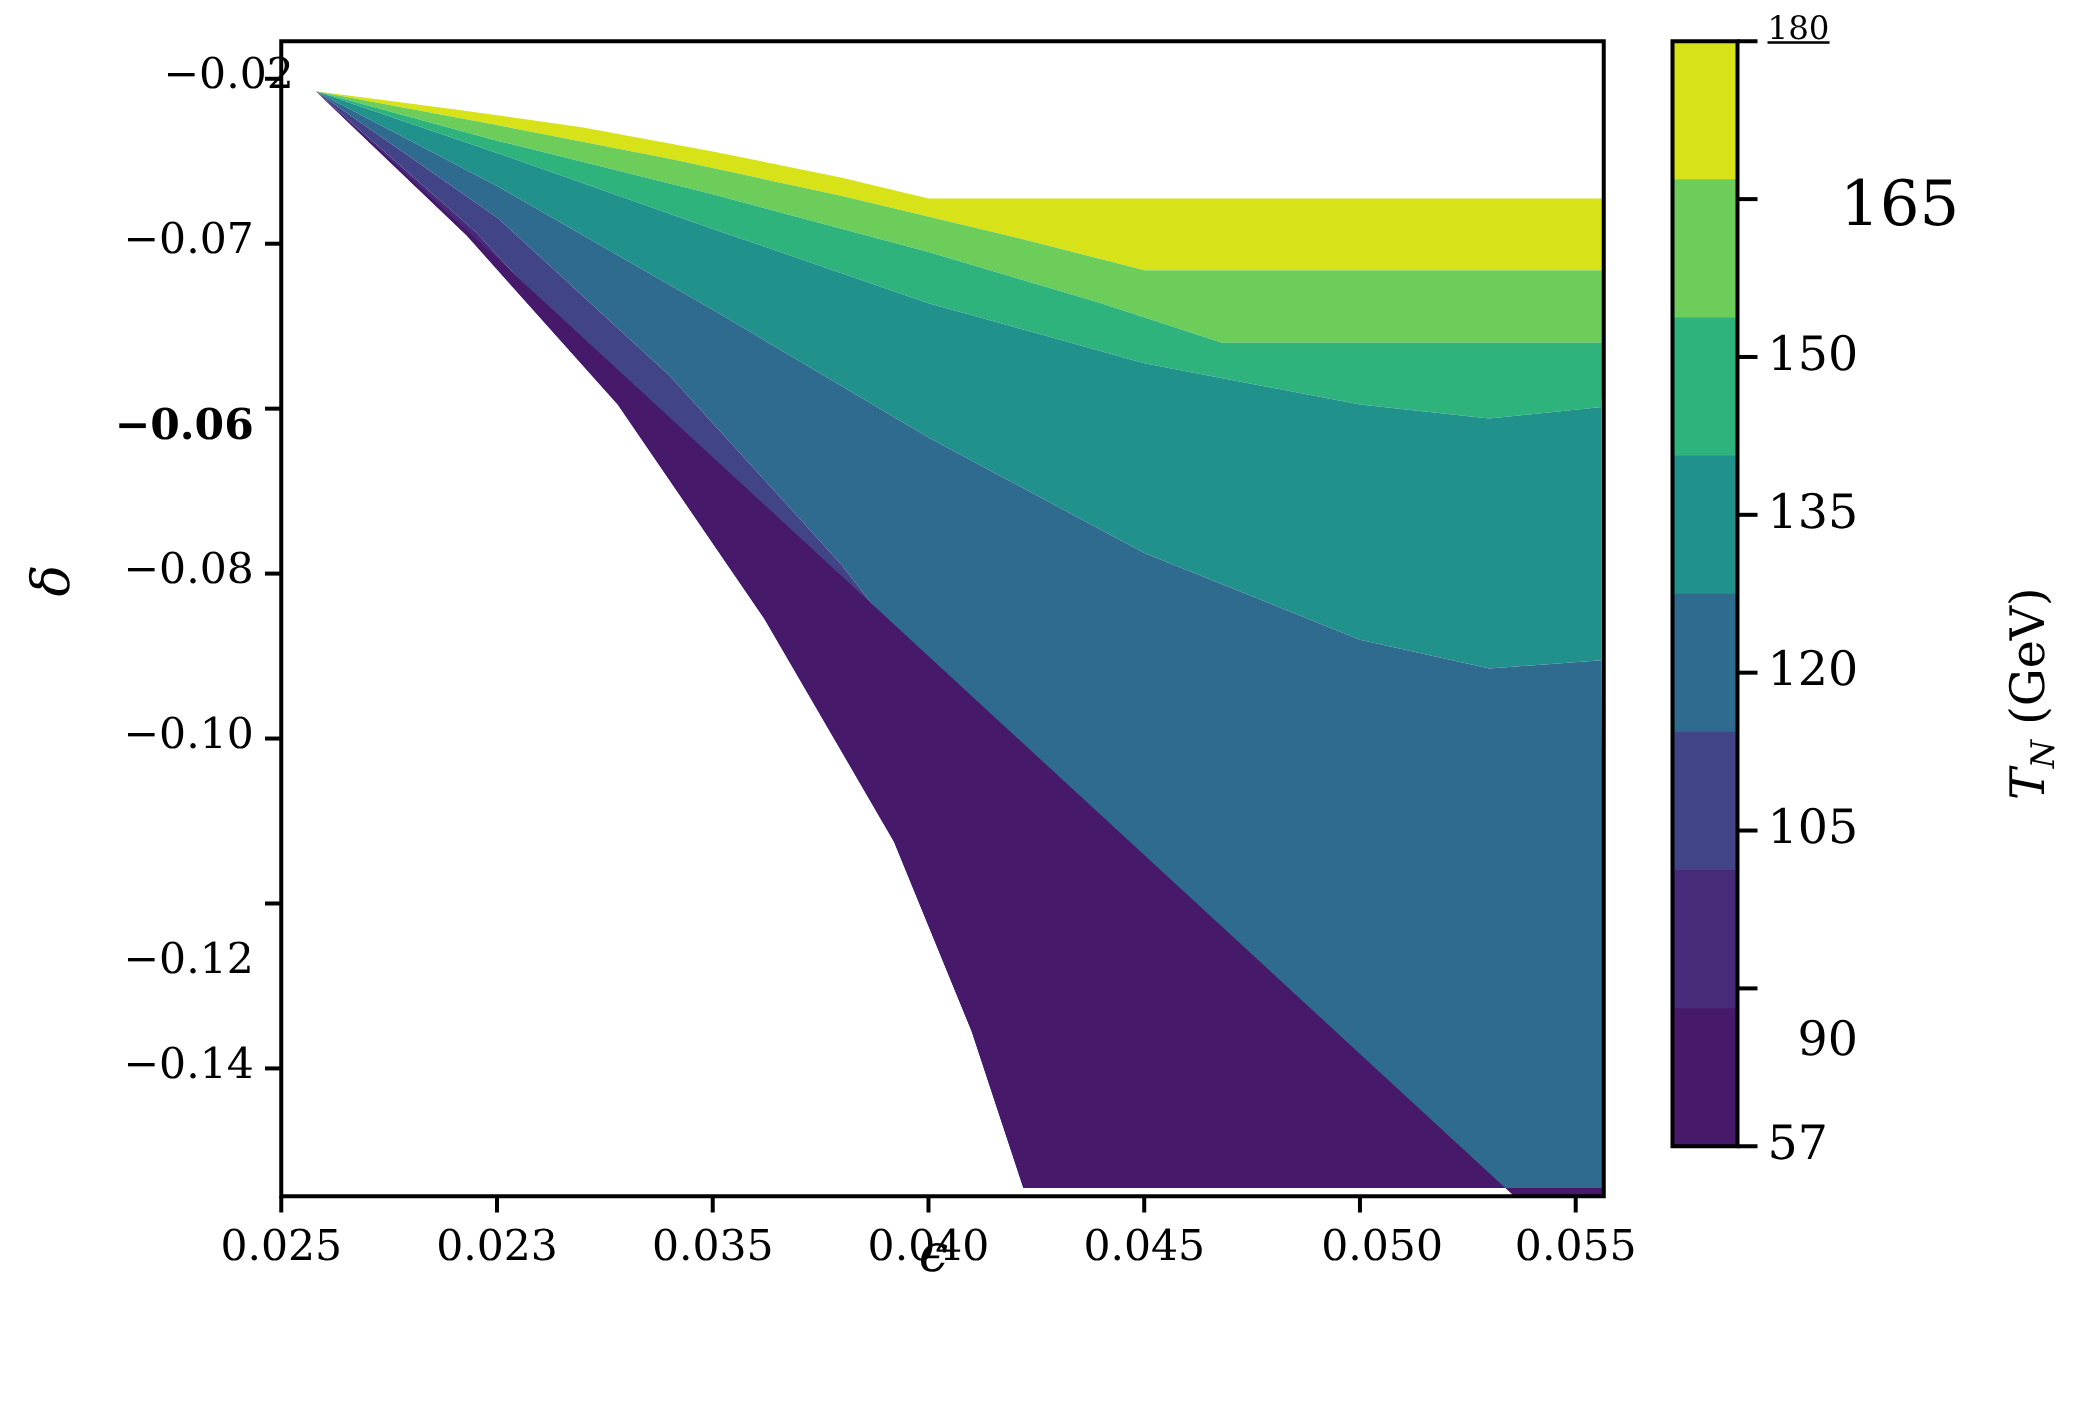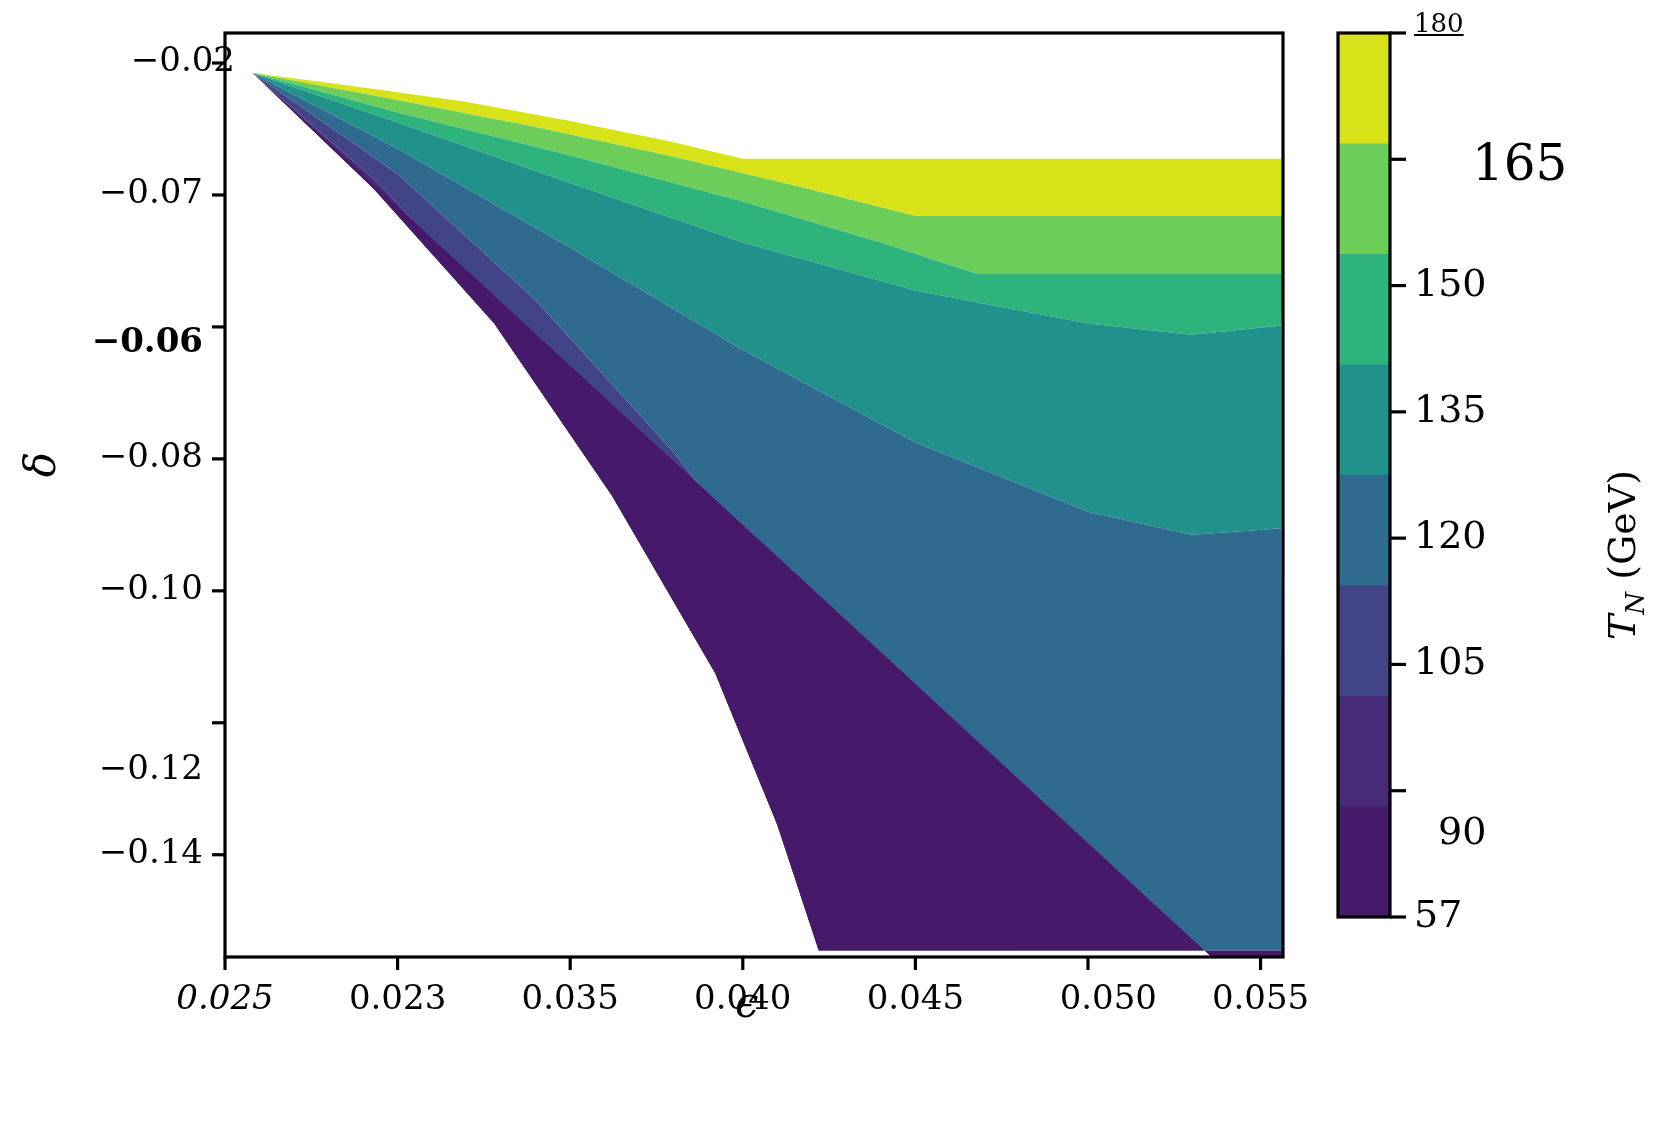--- a/index.html
+++ b/index.html
@@ -70,26 +70,26 @@
         <line x1="1390" y1="285.57142857142856" x2="1406" y2="285.57142857142856" stroke="#000" stroke-width="3.2"></line>
         <line x1="1390" y1="411.85714285714283" x2="1406" y2="411.85714285714283" stroke="#000" stroke-width="3.2"></line>
         <line x1="1390" y1="538.1428571428571" x2="1406" y2="538.1428571428571" stroke="#000" stroke-width="3.2"></line>
         <line x1="1390" y1="664.4285714285714" x2="1406" y2="664.4285714285714" stroke="#000" stroke-width="3.2"></line>
         <line x1="1390" y1="790.7142857142857" x2="1406" y2="790.7142857142857" stroke="#000" stroke-width="3.2"></line>
         <line x1="1390" y1="917" x2="1406" y2="917" stroke="#000" stroke-width="3.2"></line>
       </g>
   </svg>
 
   <div id="xticklabels">
-      <div class="tick-txt" style="left: 153px; top: 977px; width: 144px; text-align: center; font-style: italic;">0.025</div>
+      <div class="tick-txt" style="left: 153px; top: 977px; width: 144px; text-align: center;">0.025</div>
       <div class="tick-txt" style="left: 325.594px; top: 977px; width: 144px; text-align: center;">0.023</div>
       <div class="tick-txt" style="left: 498.188px; top: 977px; width: 144px; text-align: center;">0.035</div>
       <div class="tick-txt" style="left: 670.781px; top: 977px; width: 144px; text-align: center;">0.040</div>
       <div class="tick-txt" style="left: 843.375px; top: 977px; width: 144px; text-align: center;">0.045</div>
-      <div class="tick-txt" style="left: 1013px; top: 977px; width: 144px; text-align: right;">0.050</div>
+      <div class="tick-txt" style="left: 1057px; top: 977px; width: 144px; text-align: left;">0.050</div>
       <div class="tick-txt" style="left: 1188.56px; top: 977px; width: 144px; text-align: center;">0.055</div>
     </div>
   <div id="yticklabels">
       <div class="tick-txt ytick" style="left: 0px; top: 39.0193px; width: 203px; padding-left: 32px;">−0.02</div>
       <div class="tick-txt ytick" style="left: 0px; top: 170.972px; width: 203px;">−0.07</div>
       <div class="tick-txt ytick" style="left: 0px; top: 320px; width: 203px; font-weight: bold;">−0.06</div>
       <div class="tick-txt ytick" style="left: 0px; top: 434.878px; width: 203px;">−0.08</div>
       <div class="tick-txt ytick" style="left: 0px; top: 566.831px; width: 203px;">−0.10</div>
       <div class="tick-txt ytick" style="left: 0px; top: 698.784px; width: 203px; margin-top: 48px;">−0.12</div>
       <div class="tick-txt ytick" style="left: 0px; top: 830.737px; width: 203px;">−0.14</div>

